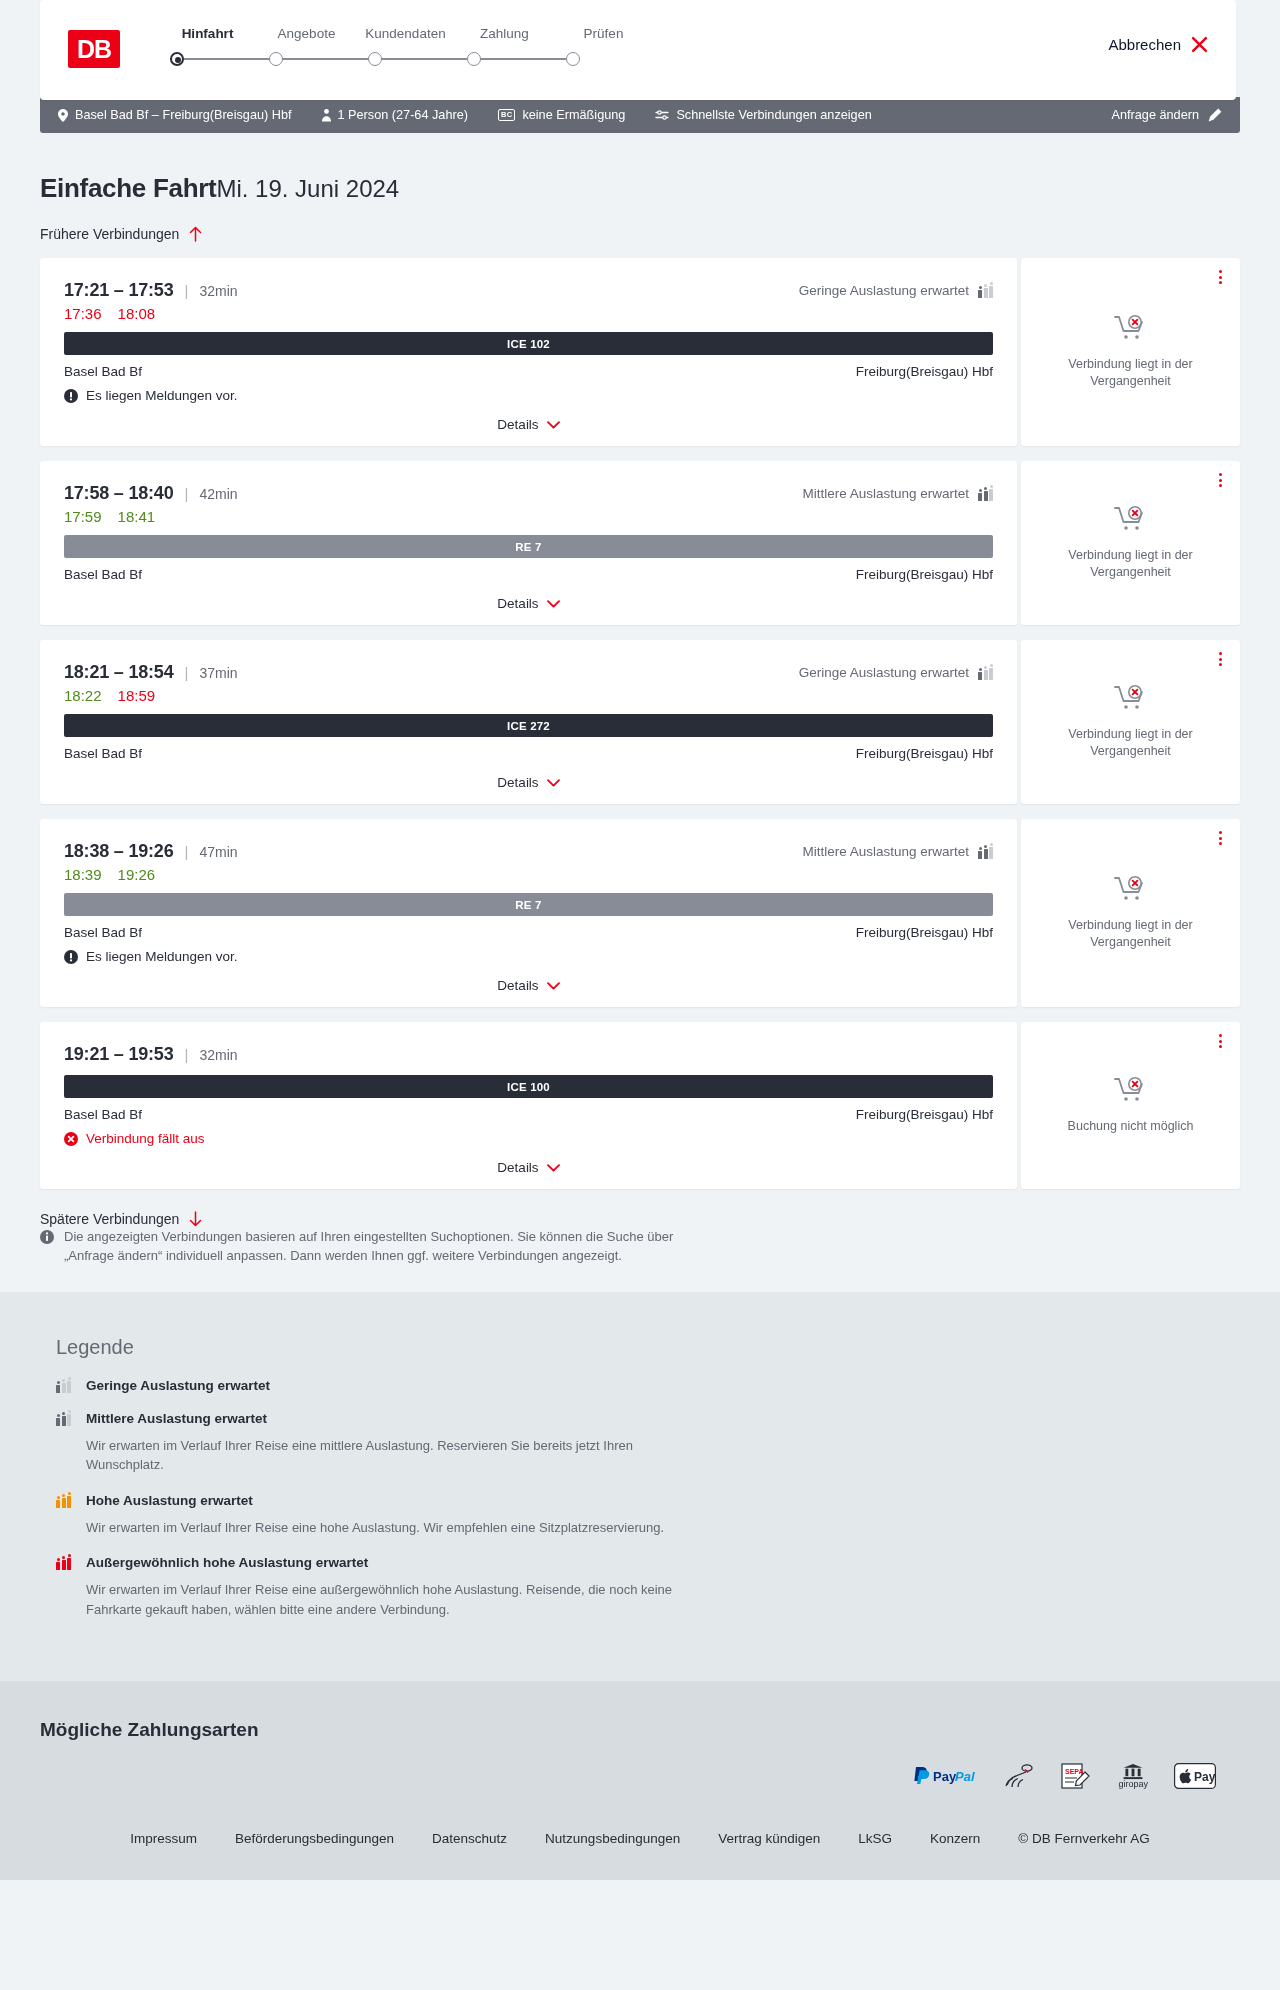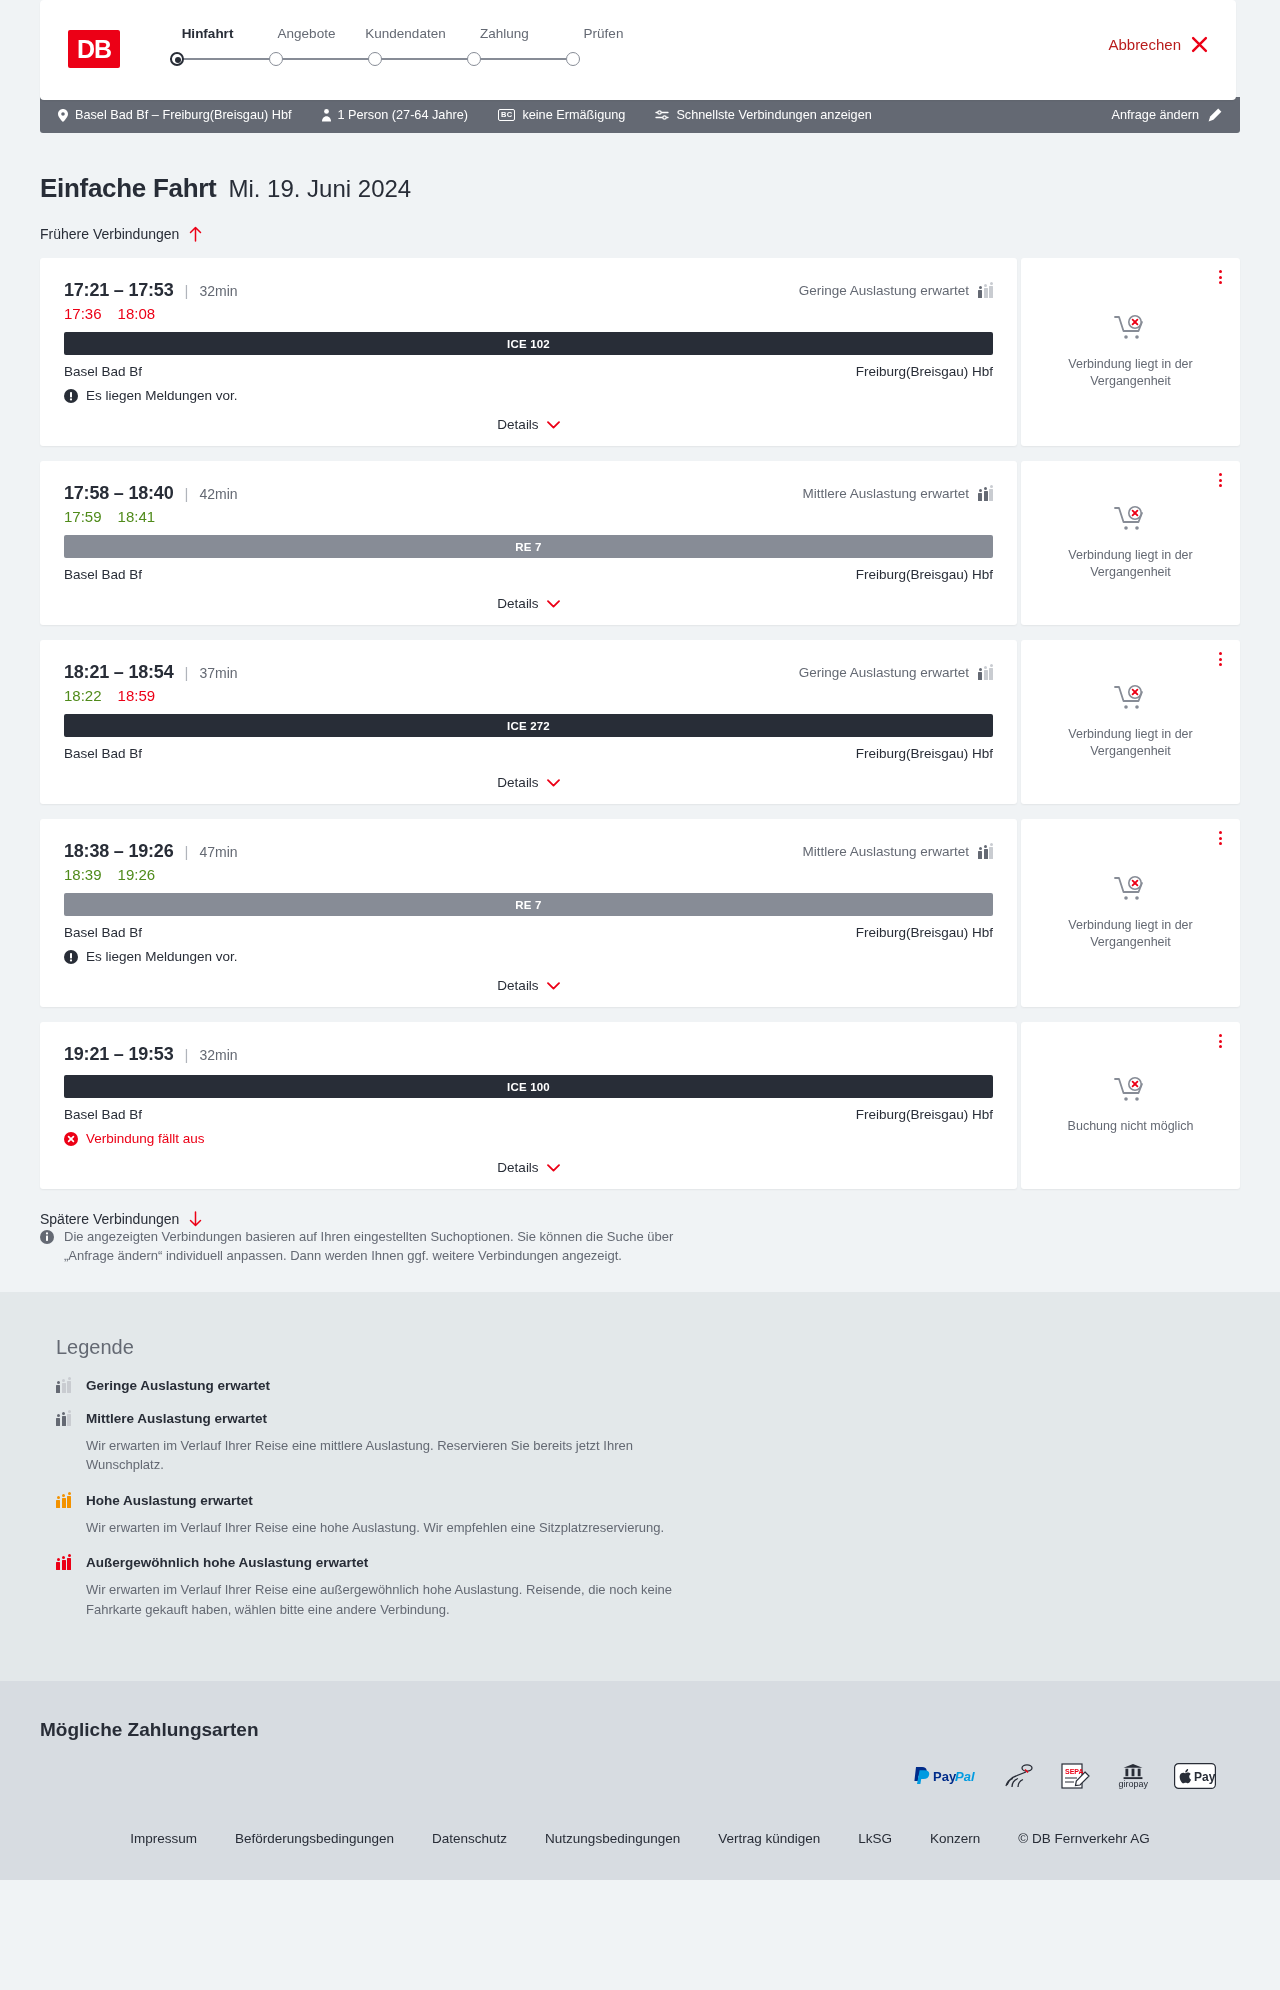--- a/index.html
+++ b/index.html
@@ -82,21 +82,21 @@
     background: #282d37;
   }
 
   .cancel-btn {
     position: absolute;
     right: 28px;
     top: 36px;
     display: flex; align-items: center; gap: 10px;
     cursor: pointer;
     font-size: 15px;
-    color: #b91c1c;
+    color: #0f172a;
   }
   .x-icon { width: 17px; height: 17px; display: block; }
 
   
   .summary-wrap { padding: 0 40px; margin-top: -3px; }
   .summary-bar {
     background: #646973;
     color: #fff;
     height: 36px;
     display: flex;
@@ -116,21 +116,21 @@
     padding: 1px 2px;
     line-height: 1;
     letter-spacing: 0.3px;
   }
 
   
   .main { padding: 0 40px; background: #f0f3f5; padding-bottom: 26px; }
   .page-title {
     margin-top: 40px;
     font-size: 26px;
-    display: flex; align-items: baseline; gap: 12px;
+    display: flex; align-items: baseline; 
   }
   .page-title .strong { font-weight: bold; letter-spacing: -0.3px; }
   .page-title .date { font-weight: normal; font-size: 24px; }
 
   .nav-link {
     display: inline-flex; align-items: center; gap: 9px;
     font-size: 14px;
     color: #282d37;
     margin-top: 22px;
     cursor: pointer;

